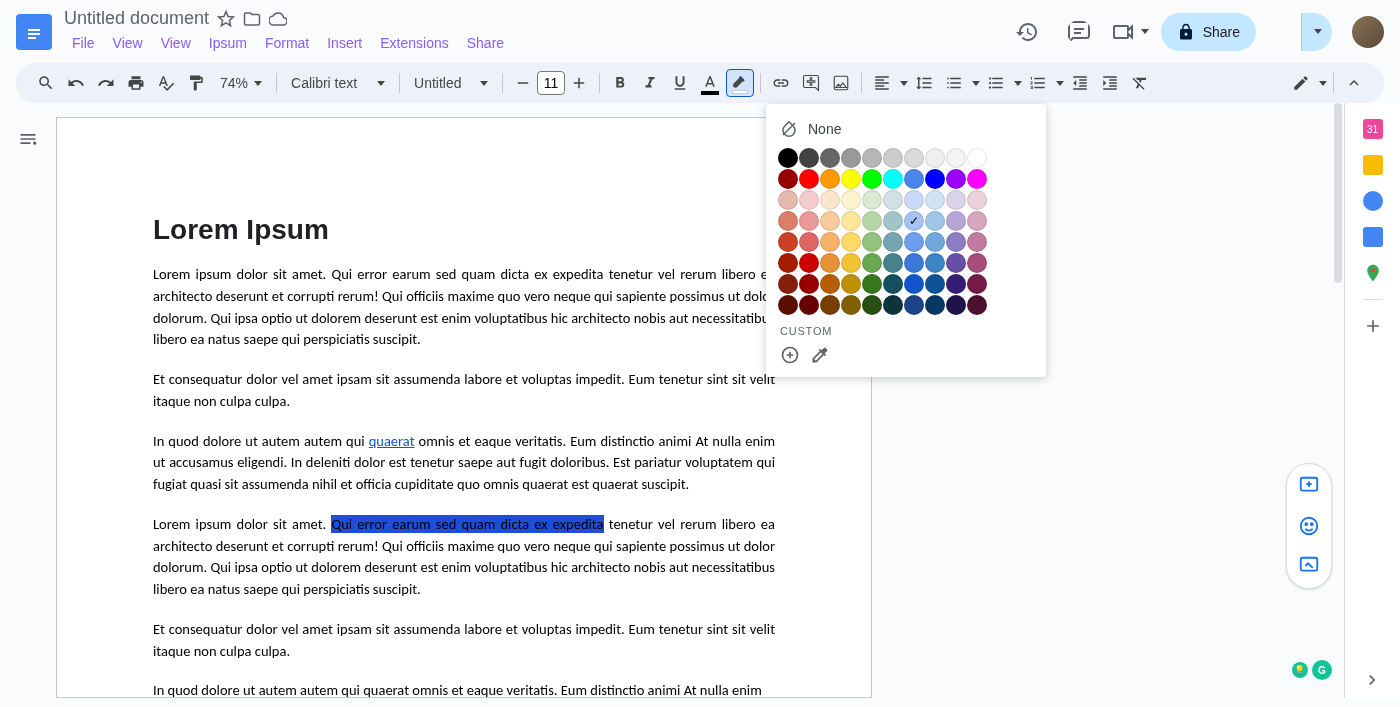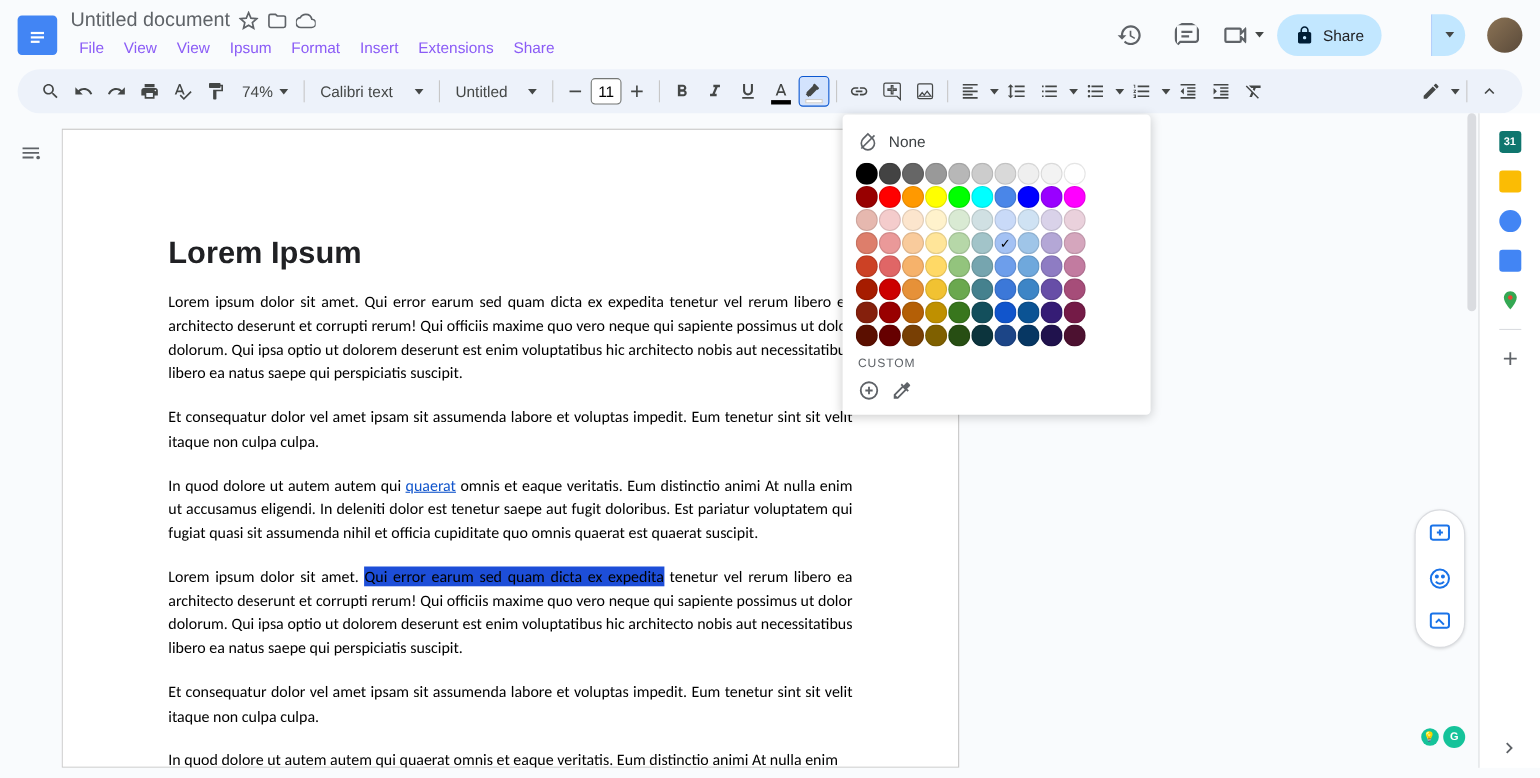--- a/index.html
+++ b/index.html
@@ -342,21 +342,21 @@
         </svg>
       </div>
   </div>
 
   <div class="grammarly">
     <div class="grammarly-small">💡</div>
     <div class="grammarly-dot">G</div>
   </div>
 
   <div class="right-sidebar">
-    <div class="side-icon" style="background:#0f766e;border-radius:3px;display:flex;align-items:center;justify-content:center;color:white;font-size:10px;font-weight:bold;">31</div>
+    <div class="side-icon" style="background:#ec4899;border-radius:3px;display:flex;align-items:center;justify-content:center;color:white;font-size:10px;font-weight:normal;">31</div>
     <div class="side-icon" style="background:#fbbc04;border-radius:3px;"></div>
     <div class="side-icon" style="background:#4285f4;border-radius:50%;"></div>
     <div class="side-icon" style="background:#4285f4;border-radius:3px;"></div>
     <div class="side-icon"><svg viewBox="0 0 24 24" width="20" height="20">
           <path fill="#34a853" d="M12 2C8.13 2 5 5.13 5 9c0 5.25 7 13 7 13s7-7.75 7-13c0-3.87-3.13-7-7-7z"></path>
           <circle cx="12" cy="9" r="2.5" fill="#ea4335"></circle>
         </svg></div>
     <div class="side-divider"></div>
     <svg width="20" height="20" viewBox="0 0 24 24" fill="#5f6368">
         <path d="M19 13h-6v6h-2v-6H5v-2h6V5h2v6h6v2z"></path>

